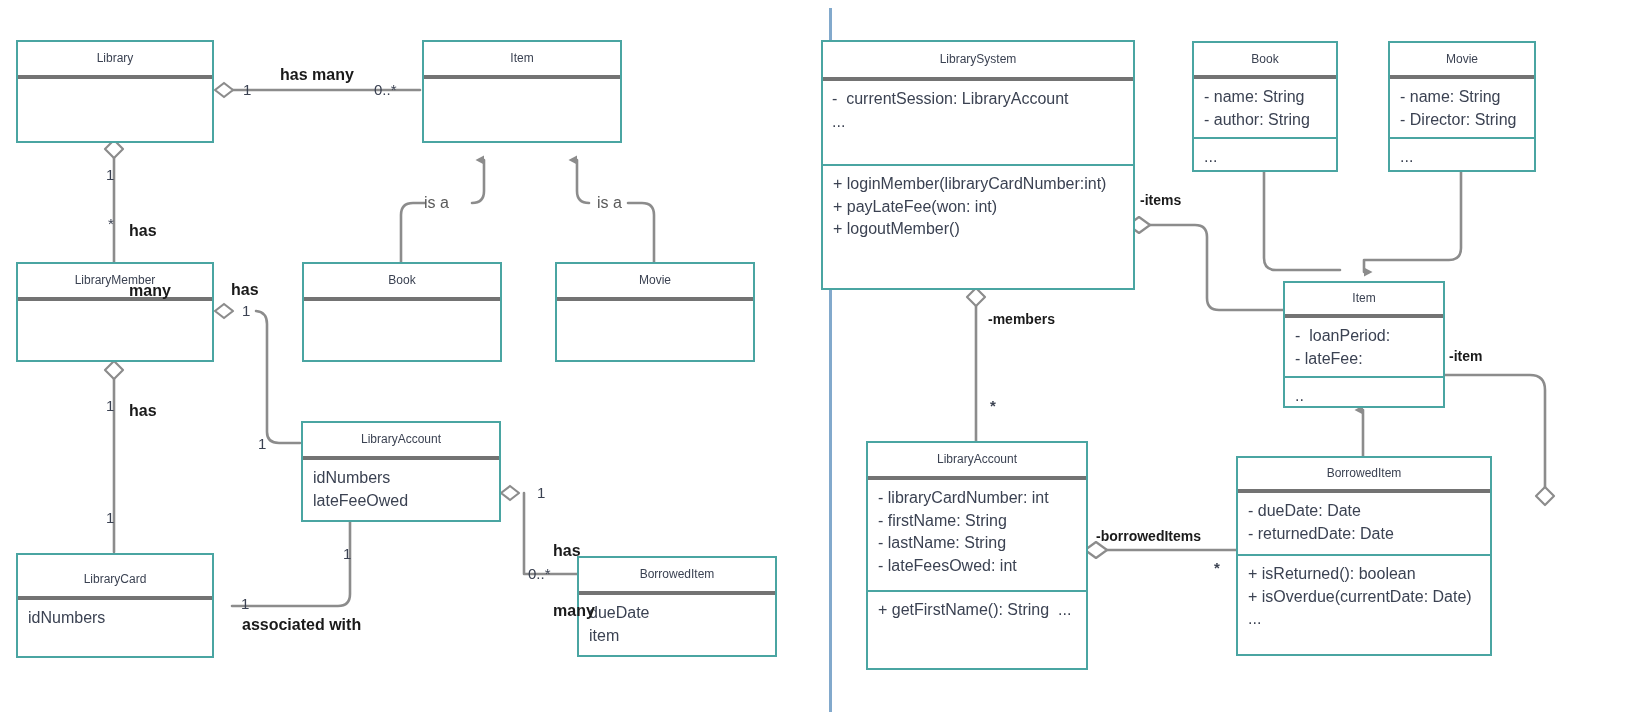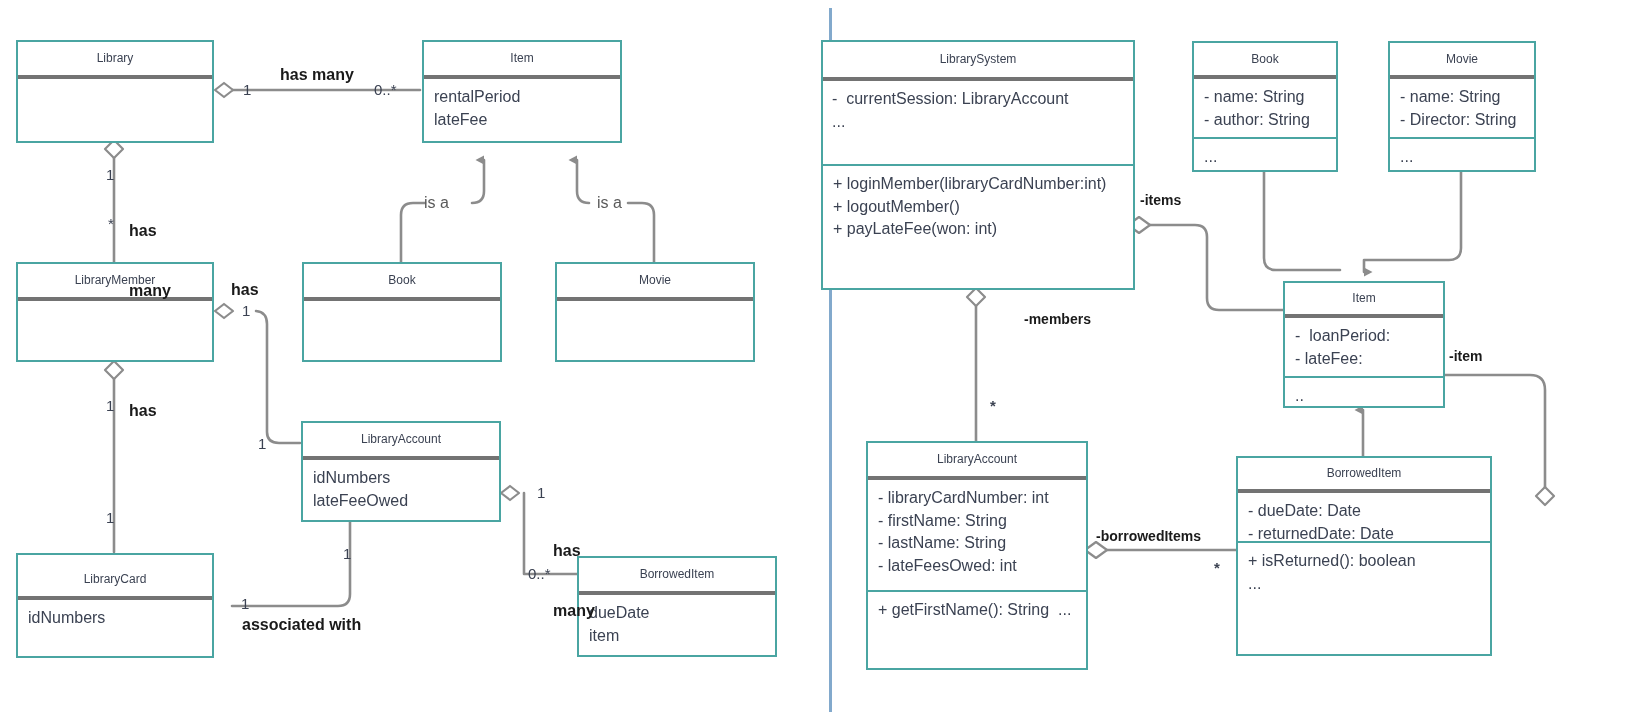--- a/index.html
+++ b/index.html
@@ -159,24 +159,20 @@
 
   <div class="divider" style="left:829px; top:8px; height:704px;"></div>
 
   <div class="uml-class" style="left:16px; top:40px; width:198px; height:103px;">
     <div class="uml-name" style="height:37px;">Library</div>
     <div class="uml-compartment empty" style="height:62px;"></div>
   </div>
 
   <div class="uml-class" style="left:422px; top:40px; width:200px; height:103px;">
     <div class="uml-name" style="height:37px;">Item</div>
-    <div class="uml-compartment">
-      <div class="uml-row">rentalPeriod</div>
-      <div class="uml-row">lateFee</div>
-    </div>
   </div>
 
   <div class="uml-class" style="left:16px; top:262px; width:198px; height:100px;">
     <div class="uml-name" style="height:37px;">LibraryMember</div>
     <div class="uml-compartment empty" style="height:59px;"></div>
   </div>
 
   <div class="uml-class" style="left:302px; top:262px; width:200px; height:100px;">
     <div class="uml-name" style="height:37px;">Book</div>
     <div class="uml-compartment empty" style="height:59px;"></div>
@@ -246,22 +242,22 @@
   <div class="mult-label" style="left:241px; top:596px;">1</div>
 
   <div class="uml-class" style="left:821px; top:40px; width:314px; height:250px;">
     <div class="uml-name" style="height:39px;">LibrarySystem</div>
     <div class="uml-compartment" style="height:85px;padding-left:9px;">
       <div class="uml-row">-  currentSession: LibraryAccount</div>
       <div class="uml-row">...</div>
     </div>
     <div class="uml-compartment">
       <div class="uml-row">+ loginMember(libraryCardNumber:int)</div>
+      <div class="uml-row">+ payLateFee(won: int)</div>
       <div class="uml-row">+ logoutMember()</div>
-      <div class="uml-row">+ payLateFee(won: int)</div>
     </div>
   </div>
 
   <div class="uml-class" style="left:1192px; top:41px; width:146px; height:131px;">
     <div class="uml-name" style="height:36px;">Book</div>
     <div class="uml-compartment">
       <div class="uml-row">- name: String</div>
       <div class="uml-row">- author: String</div>
     </div>
     <div class="uml-compartment">
@@ -299,31 +295,32 @@
       <div class="uml-row">- lastName: String</div>
       <div class="uml-row">- lateFeesOwed: int</div>
     </div>
     <div class="uml-compartment">
       <div class="uml-row">+ getFirstName(): String  ...</div>
     </div>
   </div>
 
   <div class="uml-class" style="left:1236px; top:456px; width:256px; height:200px;">
     <div class="uml-name" style="height:35px;">BorrowedItem</div>
-    <div class="uml-compartment" style="height:50px;">
+    <div class="uml-compartment" style="height:63px;">
       <div class="uml-row">- dueDate: Date</div>
       <div class="uml-row">- returnedDate: Date</div>
     </div>
     <div class="uml-compartment">
       <div class="uml-row">+ isReturned(): boolean</div>
+      <div class="uml-row">+ isOverdue(currentDate: Date)</div>
       <div class="uml-row">...</div>
     </div>
   </div>
 
   <div class="role-label" style="left:1140px; top:192px;">-items</div>
-  <div class="role-label" style="left:988px; top:311px;margin-left:36px;">-members</div>
+  <div class="role-label" style="left:988px; top:311px;">-members</div>
   <div class="role-label" style="left:1096px; top:528px;">-borrowedItems</div>
   <div class="role-label" style="left:1449px; top:348px;">-item</div>
 
   <div class="mult-label" style="left:990px; top:398px; font-weight:bold;">*</div>
   <div class="mult-label" style="left:1214px; top:560px; font-weight:bold;">*</div>
 
 </div>
 
 </body></html>

